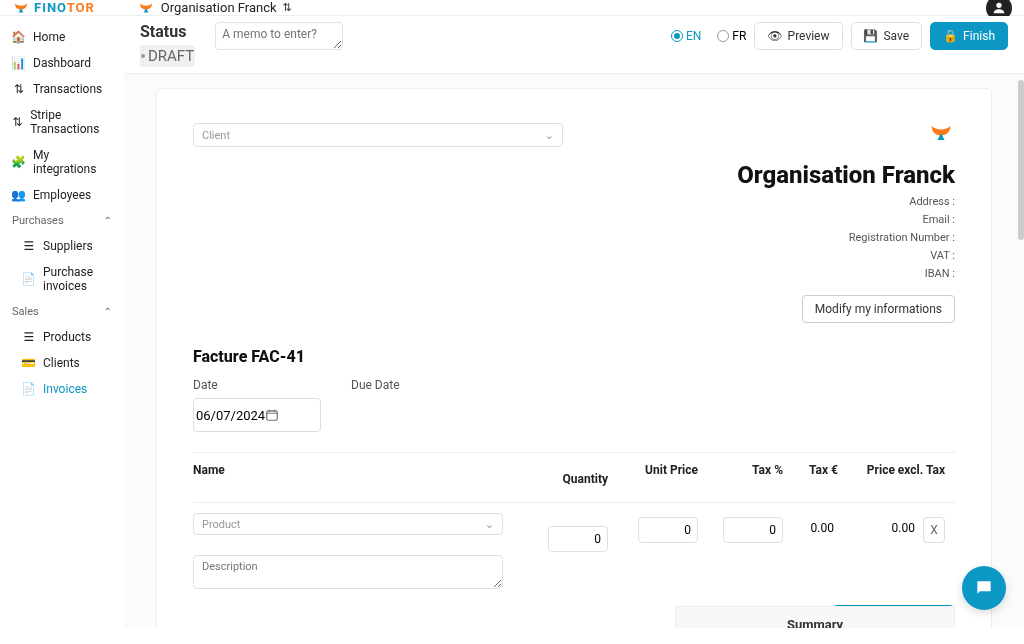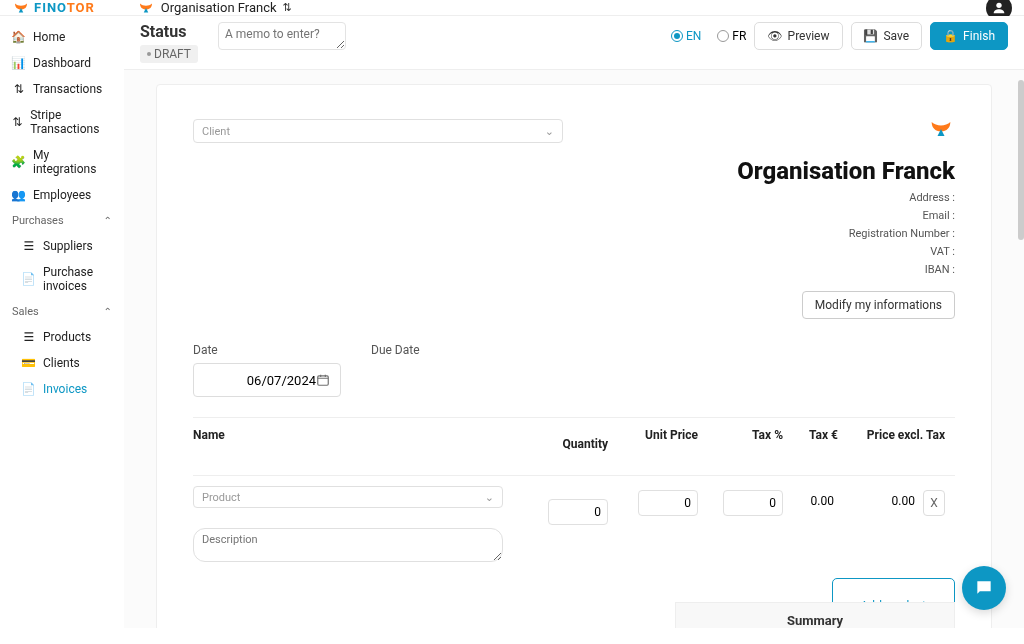--- a/index.html
+++ b/index.html
@@ -24,21 +24,21 @@
   .nav-icon { width: 14px; height: 14px; display: flex; align-items: center; justify-content: center; }
   .nav-group { display: flex; justify-content: space-between; align-items: center; padding: 6px 6px; color: #666; font-size: 11px; cursor: pointer; }
   .nav-sub { padding-left: 10px; }
   .chev { font-size: 10px; }
   
   .main { flex: 1; background: #fbfbfb; position: relative; overflow: hidden; }
   
   .toolbar { display: flex; align-items: flex-start; padding: 6px 16px; background: #fff; border-bottom: 1px solid #eee; }
   .status-box { display: flex; flex-direction: column; gap: 4px; }
   .status-label { font-size: 16px; font-weight: 700; color: #333; }
-  .badge { font-size: 12px; background: #f0f0f0; color: #666; padding: 2px 7px; border-radius: 3px; display: inline-flex; align-items: center; gap: 3px; width: fit-content; }
+  .badge { font-size: 15px; background: #f0f0f0; color: #666; padding: 2px 1px; border-radius: 3px; display: inline-flex; align-items: center; gap: 3px; width: fit-content; }
   .badge::before { content:''; width:4px; height:4px; border-radius:50%; background:#999; }
   .memo { margin-left: 20px; width: 128px; height: 28px; border: 1px solid #e3e3e3; border-radius: 4px; font-size: 12px; padding: 4px 6px; resize: both; color:#999; }
   .toolbar-right { margin-left: auto; display: flex; align-items: center; gap: 8px; }
   .radio-group { display: flex; align-items: center; gap: 16px; font-size: 12px; }
   .radio { display: flex; align-items: center; gap: 3px; cursor: pointer; }
   .radio-dot { width: 12px; height: 12px; border: 1px solid #0d97c4; border-radius: 50%; display:flex; align-items:center; justify-content:center; }
   .radio-dot.on::after { content:''; width:6px; height:6px; background:#0d97c4; border-radius:50%; }
   .radio-dot.off { border-color:#999; }
   .radio-en { color:#0d97c4; }
   .btn { padding: 6px 12px; font-size: 12px; border: 1px solid #ddd; background: #fff; border-radius: 5px; cursor: pointer; display: flex; align-items: center; gap: 5px; color:#333; }
@@ -52,35 +52,35 @@
   .org-logo { width: 28px; height: 28px; margin-left: auto; margin-bottom: 10px; }
   .org-name { font-size: 24px; font-weight: 800; color: #111; margin-bottom: 6px; }
   .org-line { font-size: 11px; color: #555; margin-bottom: 5px; }
   .modify-btn { margin-top: 10px; padding: 6px 12px; font-size: 12px; border: 1px solid #ccc; background: #fff; border-radius: 4px; cursor: pointer; color:#333; }
   
   .invoice-body { margin-top: 200px; }
   .invoice-title { font-size: 16px; font-weight: 800; color: #111; margin-bottom: 12px; }
   .dates { display: flex; gap: 30px; margin-bottom: 20px; }
   .date-group { display: flex; flex-direction: column; gap: 6px; }
   .date-label { font-size: 12px; color: #555; }
-  .date-input { width: 148px; height: 34px; border: 1px solid #ddd; border-radius: 4px; padding: 0 10px; font-size: 13px; display: flex; align-items: center; justify-content: flex-end; cursor: pointer; }
+  .date-input { width: 128px; height: 34px; border: 1px solid #ddd; border-radius: 4px; padding: 0 2px; font-size: 13px; display: flex; align-items: center; justify-content: flex-start; cursor: pointer; }
   .cal-icon { width:14px; height:14px; opacity:0.7; }
   
-  .line-header { display: flex; font-size: 12px; font-weight: 700; color: #222; border-bottom: 1px solid #eee; padding-bottom: 24px; margin-bottom: 10px; border-top: 1px solid #eee; padding-top: 10px; }
+  .line-header { display: flex; font-size: 12px; font-weight: 700; color: #222; border-bottom: 1px solid #eee; padding-bottom: 16px; margin-bottom: 10px; border-top: 1px solid #eee; padding-top: 10px; }
   .col-name { flex: 0 0 340px; }
   .col-qty { flex: 0 0 75px; text-align: right; margin-top: 9px; }
   .col-price { flex: 0 0 90px; text-align: right; }
   .col-tax { flex: 0 0 85px; text-align: right; }
   .col-taxe { flex: 0 0 55px; text-align: right; }
   .col-total { flex: 1; text-align: right; padding-right: 10px; }
   
   .line-row { display: flex; align-items: flex-start; font-size: 12px; }
   .product-col { flex: 0 0 340px; display: flex; flex-direction: column; gap: 20px; }
   .product-select { width: 310px; height: 22px; border: 1px solid #e0e0e0; border-radius: 4px; padding: 0 8px; font-size: 11px; color: #999; display: flex; align-items: center; justify-content: space-between; cursor: pointer; }
-  .desc-box { width: 310px; height: 34px; border: 1px solid #e0e0e0; border-radius: 12px; padding: 4px 8px; font-size: 11px; color: #999; resize: both; }
+  .desc-box { width: 310px; height: 34px; border: 1px solid #e0e0e0; border-radius: 4px; padding: 4px 8px; font-size: 11px; color: #999; resize: both; }
   .num-input { width: 60px; height: 26px; border: 1px solid #e0e0e0; border-radius: 4px; text-align: right; padding: 0 6px; font-size: 12px; margin-top: 4px; }
   .num-cell { text-align: right; }
   .static-val { margin-top: 8px; padding-right: 4px; }
   .x-btn { width: 22px; height: 26px; border: 1px solid #ddd; border-radius: 4px; background: #fff; cursor: pointer; font-size: 12px; color:#666; margin-top: 4px; margin-left: 4px; }
   
   .add-btn { float: right; margin-top: 16px; padding: 20px 28px; border: 1px solid #0d97c4; color: #0d97c4; background: #fff; border-radius: 5px; font-size: 12px; cursor: pointer; }
   
   .summary-box { position: absolute; bottom: 0; right: 36px; width: 280px; background: #f8f8f8; border: 1px solid #eee; padding: 10px; text-align: center; font-size: 13px; font-weight: 700; color:#333; }
   
   .chat-bubble { position: absolute; bottom: 18px; right: 18px; width: 44px; height: 44px; background: #0d97c4; border-radius: 50%; display: flex; align-items: center; justify-content: center; cursor: pointer; box-shadow: 0 3px 10px rgba(0,0,0,0.15); }
@@ -223,20 +223,21 @@
         <div class="org-name">Organisation Franck</div>
         <div class="org-line">Address :</div>
         <div class="org-line">Email :</div>
         <div class="org-line">Registration Number :</div>
         <div class="org-line">VAT :</div>
         <div class="org-line">IBAN :</div>
         <button class="modify-btn">Modify my informations</button>
       </div>
 
       <div class="invoice-body">
+        <div class="invoice-title">Facture FAC-41</div>
         <div class="dates">
           <div class="date-group">
             <span class="date-label">Date</span>
             <div class="date-input">
                 <span>06/07/2024</span>
                 <svg class="cal-icon" viewBox="0 0 24 24">
                   <rect x="3" y="5" width="18" height="16" rx="2" fill="none" stroke="#333" stroke-width="2"></rect>
                   <path stroke="#333" stroke-width="2" d="M3 9h18M8 3v4M16 3v4"></path>
                 </svg>
               </div>

